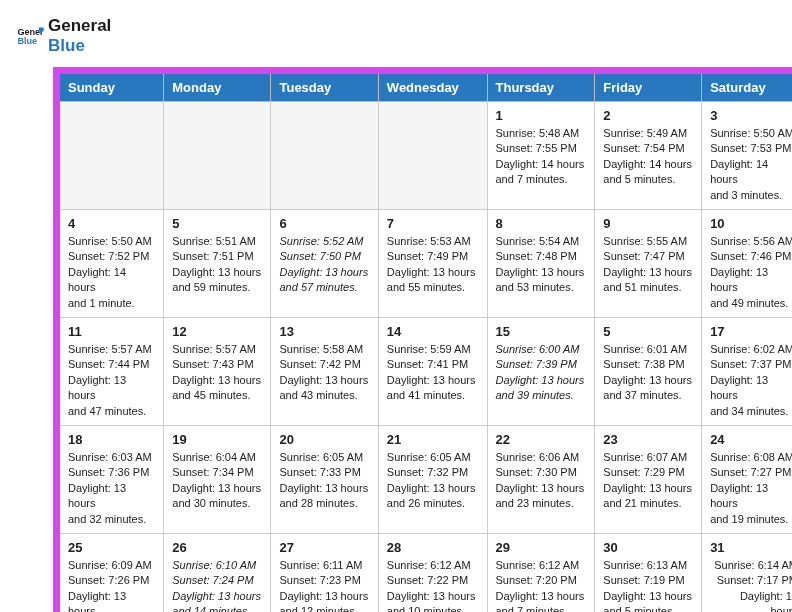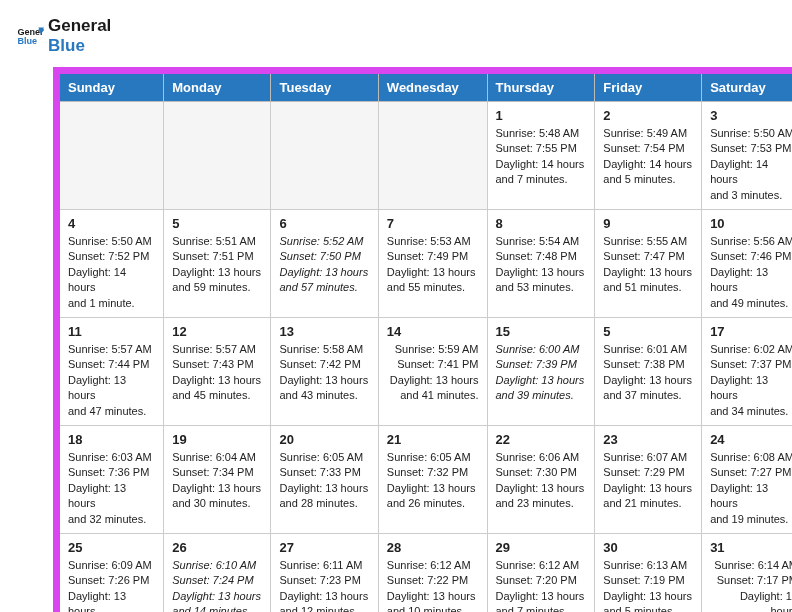--- a/index.html
+++ b/index.html
@@ -209,21 +209,21 @@
         </td>
         <td>
           <span class="day-num">13</span>
           <div class="day-info" style="white-space: pre-line;">Sunrise: 5:58 AM
 Sunset: 7:42 PM
 Daylight: 13 hours
 and 43 minutes.</div>
         </td>
         <td>
           <span class="day-num">14</span>
-          <div class="day-info" style="white-space: pre-line; text-align: right;">Sunrise: 5:59 AM
+          <div class="day-info" style="white-space: pre-line;">Sunrise: 5:59 AM
 Sunset: 7:41 PM
 Daylight: 13 hours
 and 41 minutes.</div>
         </td>
         <td>
           <span class="day-num">15</span>
           <div class="day-info" style="white-space: pre-line; font-style: italic;">Sunrise: 6:00 AM
 Sunset: 7:39 PM
 Daylight: 13 hours
 and 39 minutes.</div>

